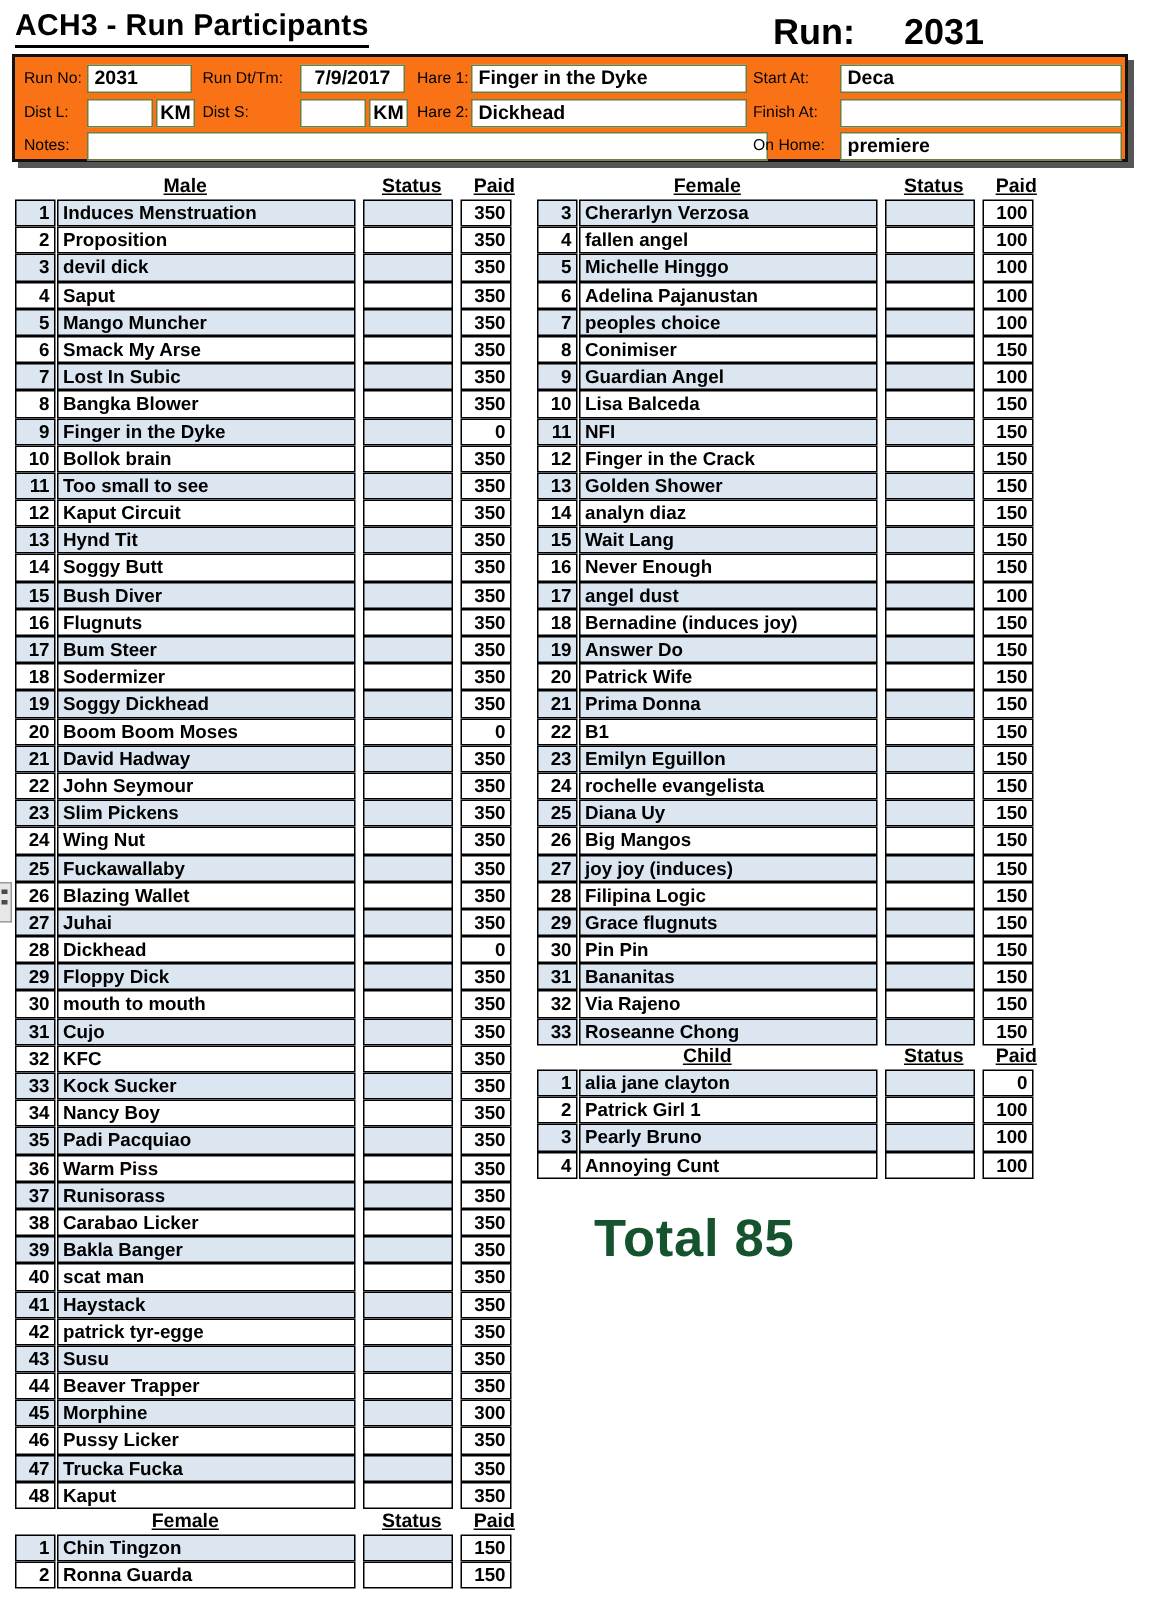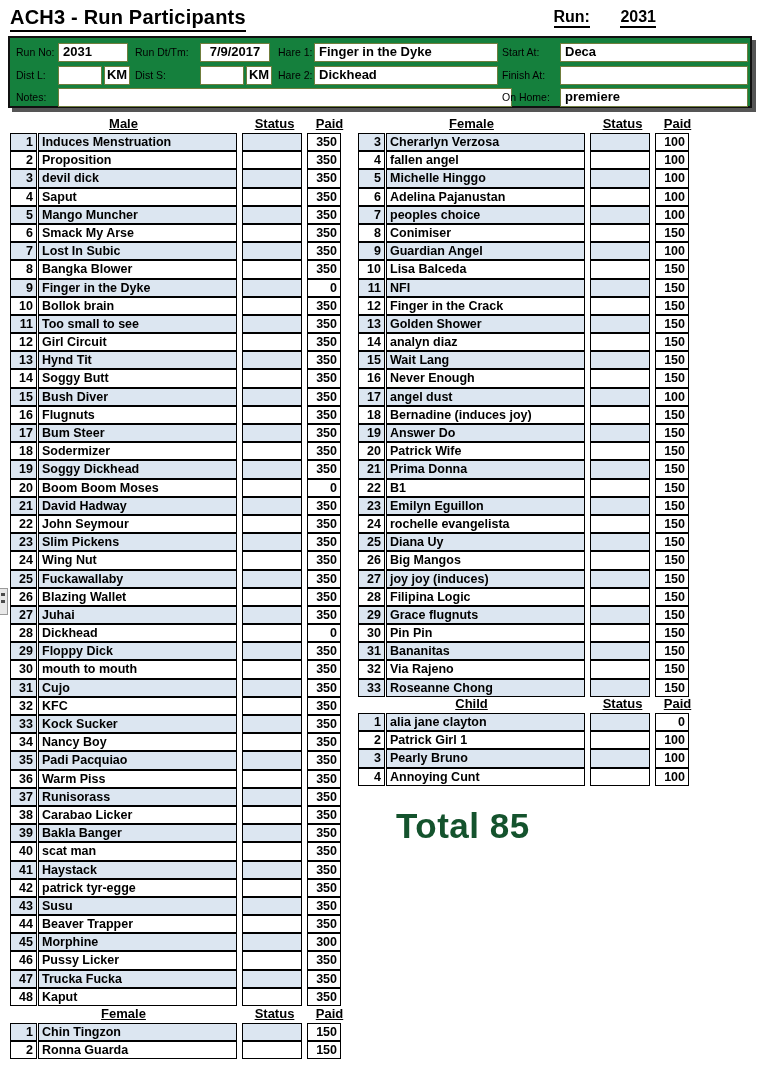--- a/index.html
+++ b/index.html
@@ -3,27 +3,27 @@
 <meta charset="utf-8">
 <style>
   * { box-sizing: border-box; margin: 0; padding: 0; }
   html,body { width:768px; height:1065px; background:#fff; overflow:hidden;
     font-family:"Liberation Sans", sans-serif; color:#000; }
   .page { position:relative; width:668px; height:1065px; background:#fff; }
 
   
   .title { position:absolute; left:10px; top:6px; font-size:20px; font-weight:bold;
     border-bottom:2px solid #000; padding-bottom:1px; letter-spacing:0.2px; }
-  .run-area { position:absolute; right:12px; top:8px; font-size:16px; font-weight:bold; }
+  .run-area { position:absolute; right:12px; top:8px; font-size:24px; font-weight:bold; }
   .run-area span { border-bottom:2px solid #000; padding-bottom:1px; }
   .run-area .run-number { margin-left:26px; }
 
   
   .form-box { position:absolute; left:8px; top:36px; width:744px; height:72px;
-    background:#15803d; border:2px solid #111; box-shadow:4px 4px 0 #555; }
+    background:#f97316; border:2px solid #111; box-shadow:4px 4px 0 #555; }
   .flabel { position:absolute; font-size:10.5px; color:#000; white-space:nowrap; }
   .ffield { position:absolute; border:1.5px solid #6f7d3d; background:#fff;
     font-size:13px; font-weight:bold; padding:0 4px; line-height:16px; height:19px;
     white-space:nowrap; overflow:hidden; }
   .fkm { text-align:center; padding:0 1px; }
 
   
   .tblock { position:absolute; }
   .thead { display:flex; height:19px; font-size:13px; font-weight:bold; align-items:center; }
   .thead .h-sec   { width:227px; text-align:center; }
@@ -161,21 +161,21 @@
           <div class="cell paid">350</div>
         </div>
         <div class="trow stripe">
           <div class="cell num">11</div>
           <div class="cell name">Too small to see</div>
           <div class="cell status"></div>
           <div class="cell paid">350</div>
         </div>
         <div class="trow">
           <div class="cell num">12</div>
-          <div class="cell name">Girl Circuit</div>
+          <div class="cell name">Kaput Circuit</div>
           <div class="cell status"></div>
           <div class="cell paid">350</div>
         </div>
         <div class="trow stripe">
           <div class="cell num">13</div>
           <div class="cell name">Hynd Tit</div>
           <div class="cell status"></div>
           <div class="cell paid">350</div>
         </div>
         <div class="trow">

